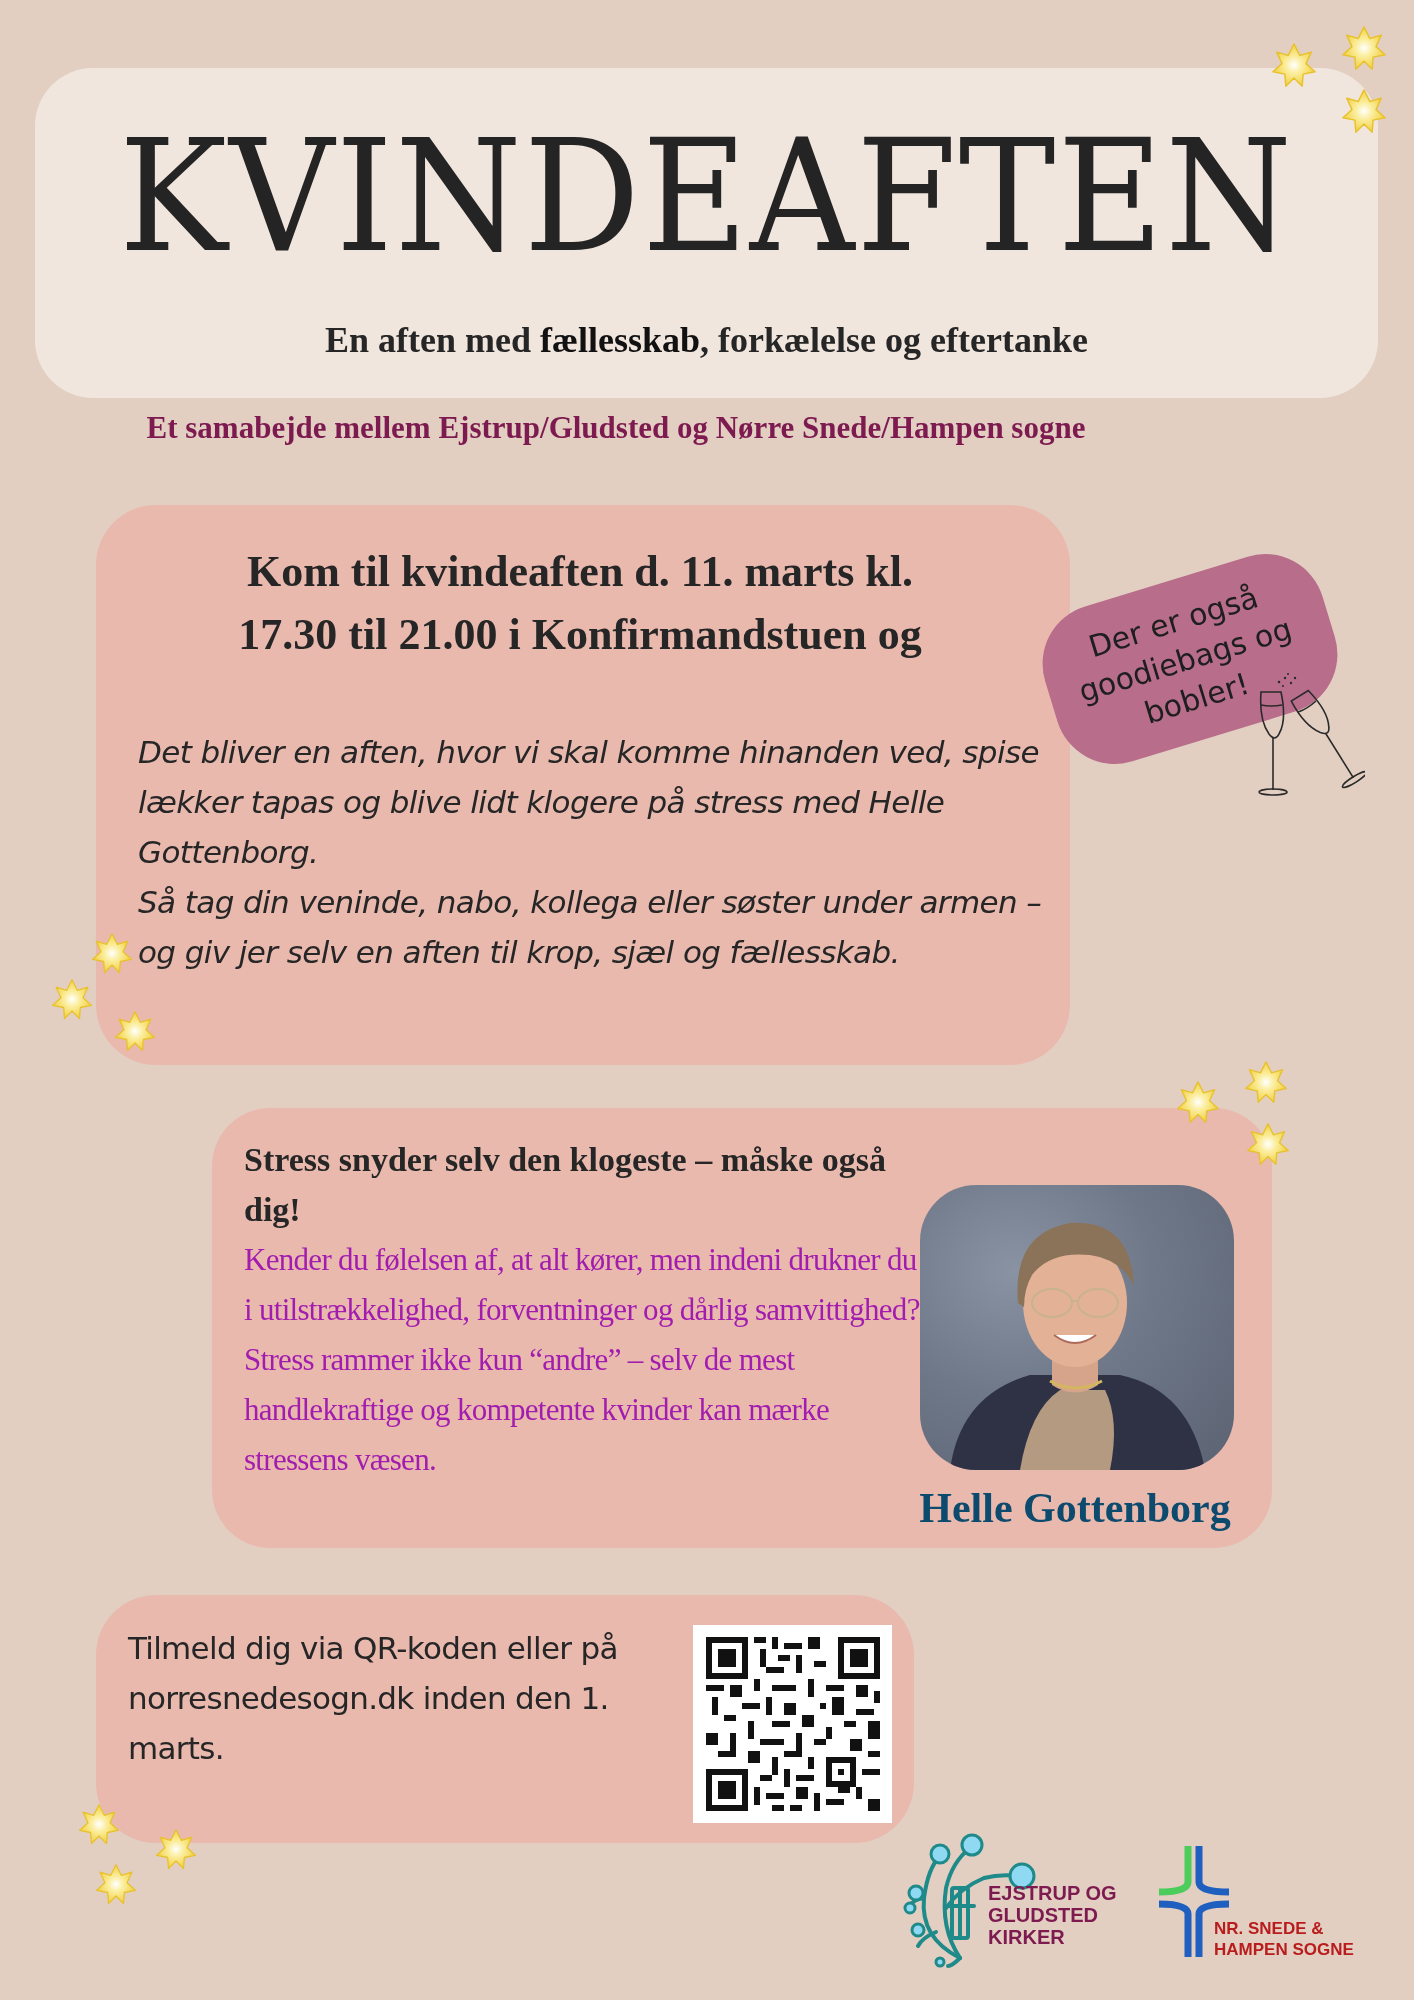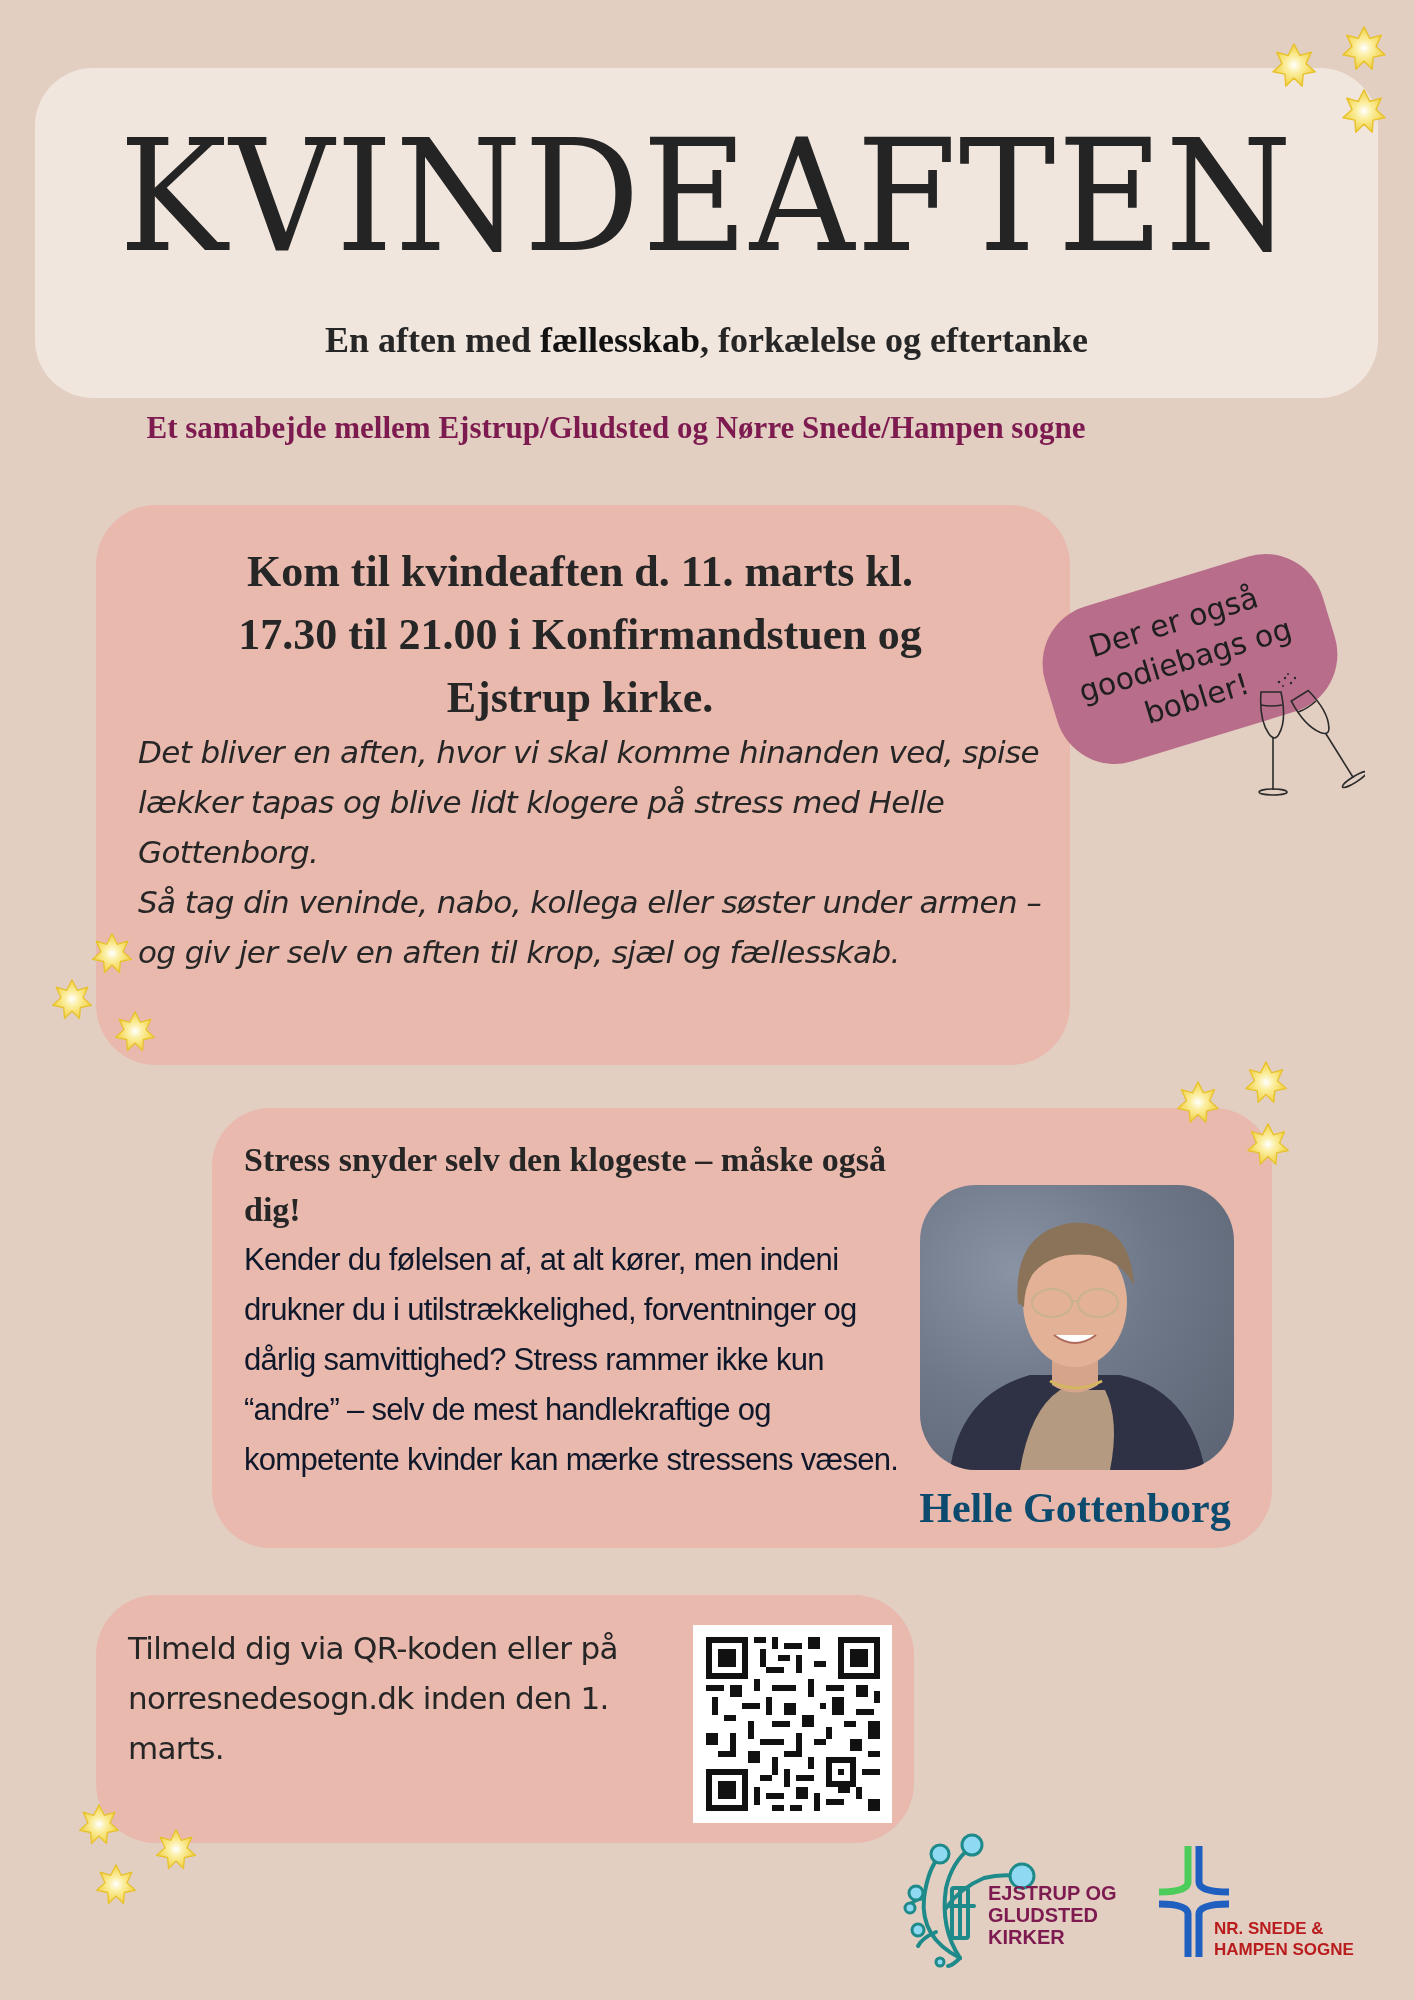--- a/index.html
+++ b/index.html
@@ -68,22 +68,22 @@
 
   
   .card2 { left: 212px; top: 1108px; width: 1060px; height: 440px; border-radius: 58px; }
   .card2-heading {
     left: 244px; top: 1135px; width: 660px;
     font-family: "Liberation Serif", serif; font-weight: bold;
     font-size: 34px; line-height: 50px; color: #262626;
   }
   .card2-body {
     left: 244px; top: 1235px; width: 680px;
-    font-family: Liberation Sans, sans-serif; font-size: 31px;
-    line-height: 50px; color: #0f172a; letter-spacing: -0.7px;
+    font-family: Liberation Serif, serif; font-size: 31px;
+    line-height: 50px; color: #a21caf; letter-spacing: -0.7px;
   }
   .photo {
     left: 920px; top: 1185px; width: 314px; height: 285px;
     border-radius: 56px; overflow: hidden;
     background: radial-gradient(ellipse at 30% 30%, #8a93a3 0%, #6f7888 45%, #5b6373 100%);
   }
   .photo-name {
     left: 895px; top: 1483px; width: 360px; text-align: center;
     font-family: "Liberation Serif", serif; font-weight: bold;
     font-size: 42px; line-height: 50px; color: #0c4a6e;
@@ -143,21 +143,20 @@
     <use href="#star7"></use>
   </svg>
 <svg class="abs star" style="left:1340px;top:88px;width:48px;height:48px;">
     <use href="#star7"></use>
   </svg>
 
 <div class="abs pink-card card1"></div>
 <div class="abs card1-heading">
   <div>Kom til kvindeaften d. 11. marts kl.</div>
   <div>17.30 til 21.00 i Konfirmandstuen og</div>
-  <div>Ejstrup kirke.</div>
 </div>
 <div class="abs card1-body">
   <p>Det bliver en aften, hvor vi skal komme hinanden ved, spise lækker tapas og blive lidt klogere på stress med Helle Gottenborg.</p>
   <p>Så tag din veninde, nabo, kollega eller søster under armen – og giv jer selv en aften til krop, sjæl og fællesskab.</p>
 </div>
 
 <svg class="abs star" style="left:90px;top:932px;width:44px;height:44px;">
     <use href="#star7"></use>
   </svg>
 <svg class="abs star" style="left:50px;top:978px;width:44px;height:44px;">

